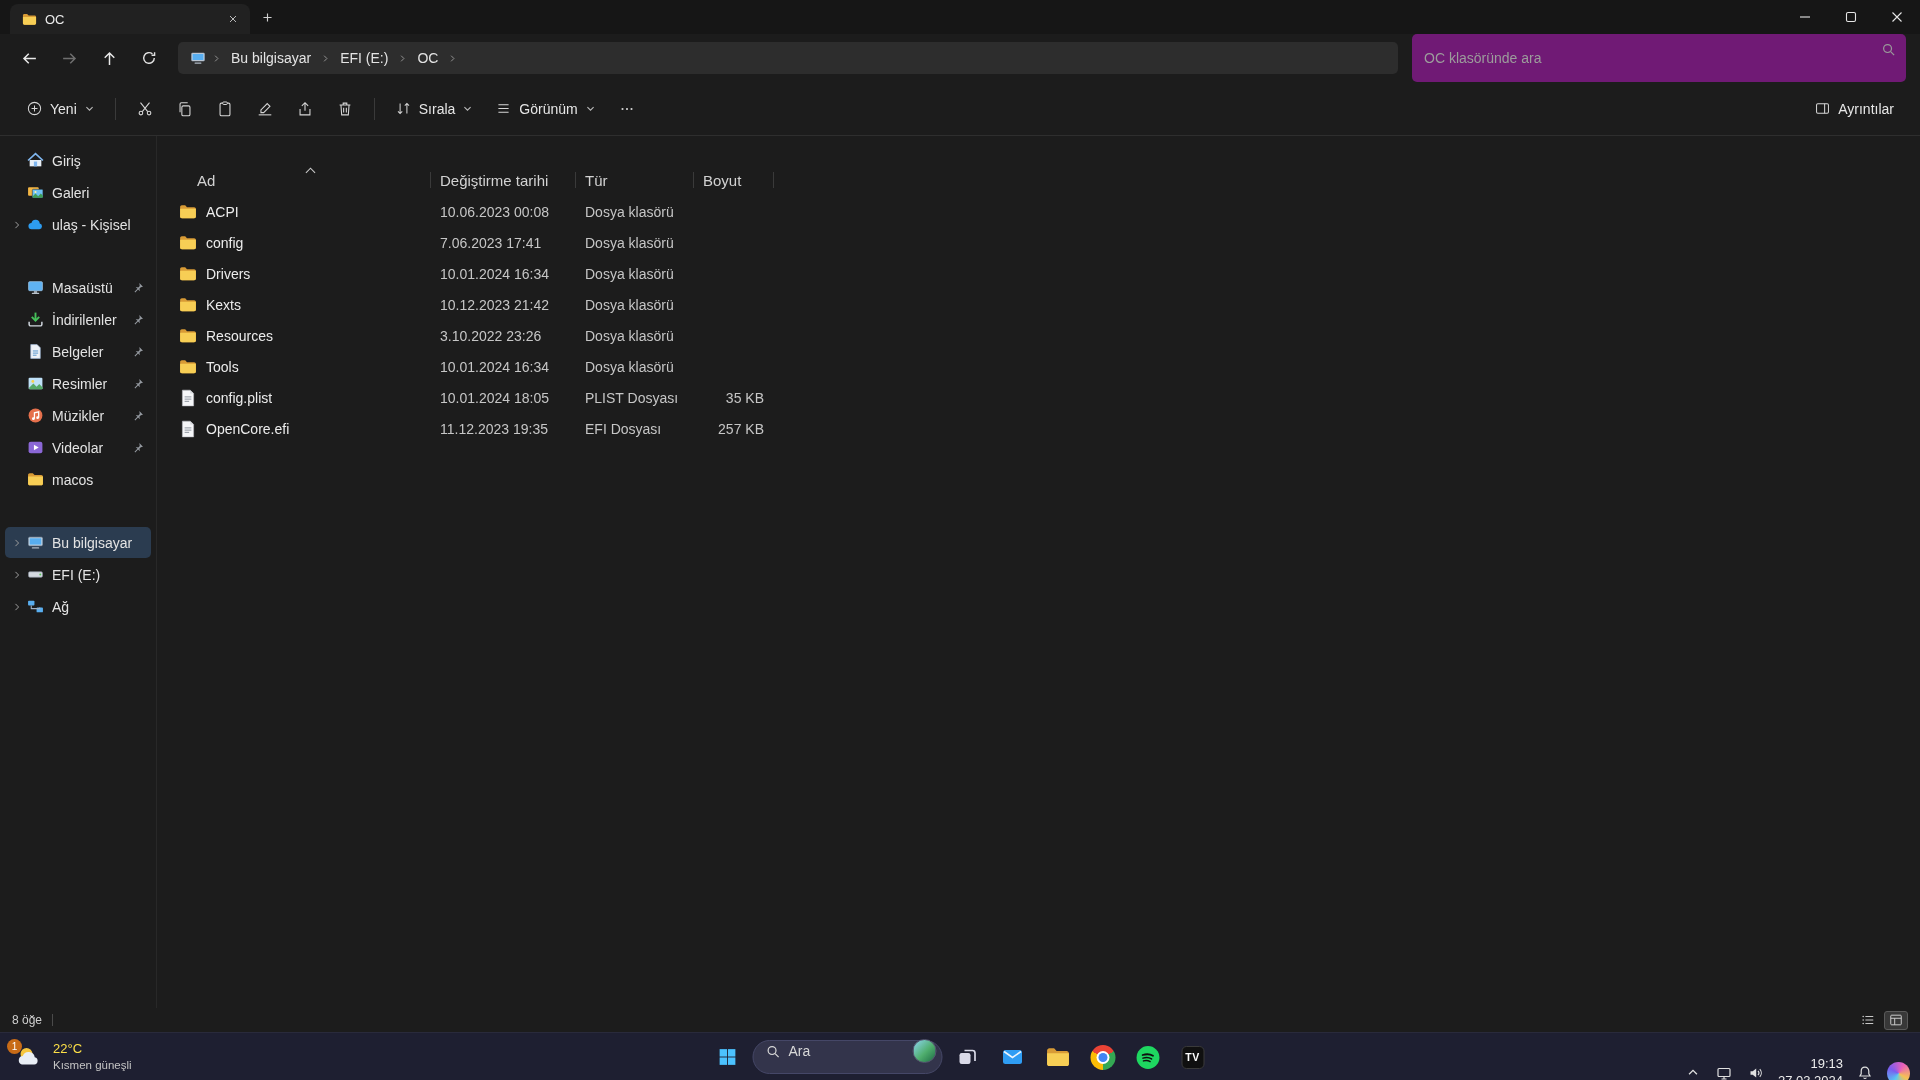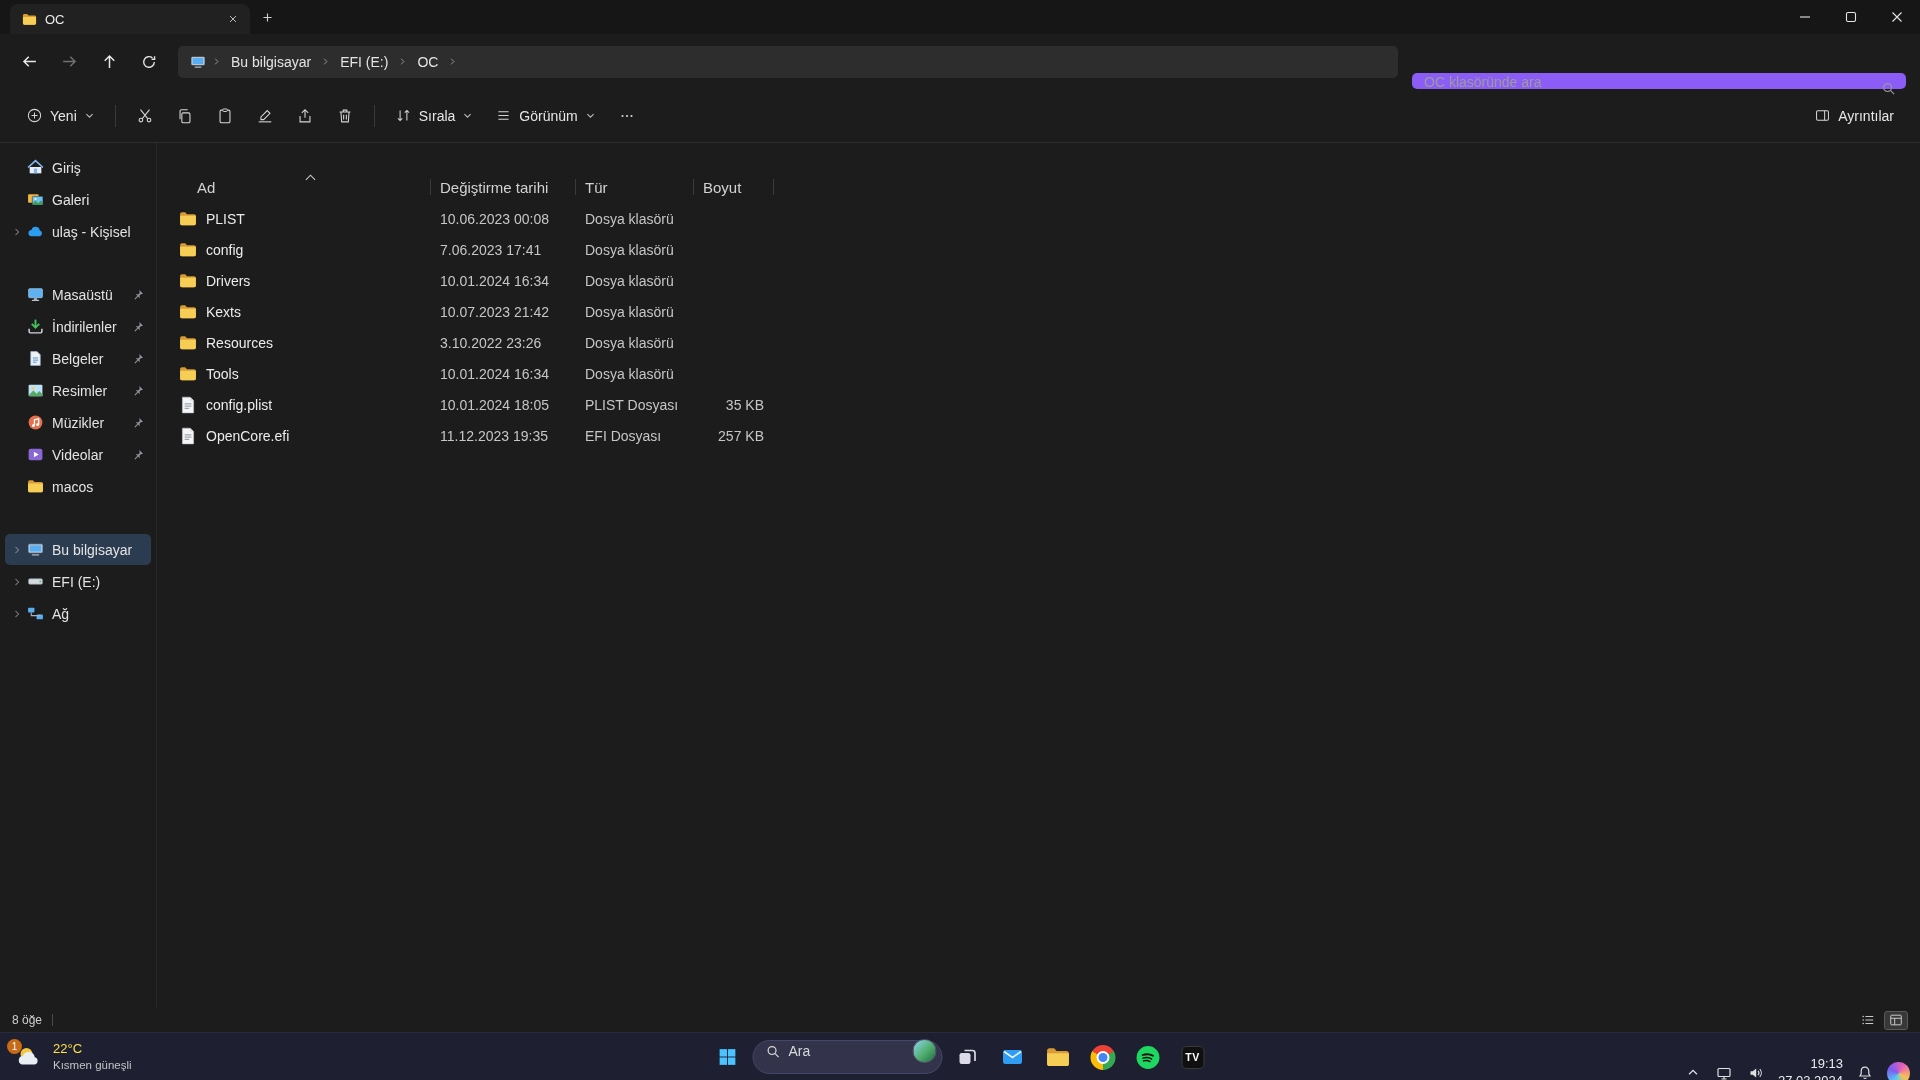--- a/index.html
+++ b/index.html
@@ -18,21 +18,21 @@
   .win-controls{position:absolute;right:0;top:0;height:34px;display:flex;}
   .wc{width:46px;height:34px;display:grid;place-items:center;}
 
   .navbar{flex:0 0 42px;background:#1c1c1c;display:flex;align-items:center;padding:0 14px 0 10px;gap:2px;}
   .nav-btn{width:38px;height:34px;border-radius:5px;display:grid;place-items:center;}
   .breadcrumb-bar{flex:1;height:32px;margin-left:8px;background:#2d2d2d;border-radius:5px;display:flex;align-items:center;padding:0 4px 0 8px;font-size:14px;min-width:0;}
   .bc-icon{display:grid;place-items:center;margin:0 4px 0 4px;}
   .crumb-wrap{display:flex;align-items:center;}
   .crumb{padding:4px 8px;border-radius:4px;white-space:nowrap;color:#e4e4e4;}
   .crumb-chev{display:grid;place-items:center;padding:0 2px;}
-  .search-bar{width:494px;height:16px;margin-left:12px;background:#8b5cf6;border-radius:5px;position:relative;flex:0 0 auto;margin-top:39px;}
+  .search-bar{width:494px;height:48px;margin-left:12px;background:#701a75;border-radius:5px;position:relative;flex:0 0 auto;}
   .search-bar input{width:100%;height:100%;background:transparent;border:none;outline:none;color:#dcdcdc;font:14px "Liberation Sans","DejaVu Sans",sans-serif;padding:0 34px 0 12px;}
   .search-bar input::placeholder{color:#9c9c9c;}
   .search-icon{position:absolute;right:10px;top:8px;}
 
   .toolbar{flex:0 0 54px;background:#1c1c1c;border-bottom:1px solid #2e2e2e;display:flex;align-items:center;padding:0 16px;gap:2px;}
   .tbtn{height:36px;display:flex;align-items:center;gap:7px;padding:0 10px;border-radius:5px;font-size:14px;color:#e6e6e6;}
   .tbtn.icon-only{width:38px;justify-content:center;padding:0;}
   .tb-divider{width:1px;height:22px;background:#3a3a3a;margin:0 8px;}
   .tb-right{margin-left:auto;display:flex;align-items:flex-start;}
 
@@ -645,21 +645,21 @@
         <span class="hc hc-size">Boyut</span>
       </div>
       <div class="file-list">
           <div class="frow">
     <span class="cell-name">
       <span class="ficon">
                 <svg width="18" height="18" viewBox="0 0 16 16">
                   <use href="#ic-folder"></use>
                 </svg>
               </span>
-      <span class="nm">PLIST</span>
+      <span class="nm">ACPI</span>
     </span>
     <span class="cell">10.06.2023 00:08</span>
     <span class="cell">Dosya klasörü</span>
     <span class="cell cell-size"></span>
   </div>
           <div class="frow">
     <span class="cell-name">
       <span class="ficon">
                 <svg width="18" height="18" viewBox="0 0 16 16">
                   <use href="#ic-folder"></use>
@@ -686,21 +686,21 @@
   </div>
           <div class="frow">
     <span class="cell-name">
       <span class="ficon">
                 <svg width="18" height="18" viewBox="0 0 16 16">
                   <use href="#ic-folder"></use>
                 </svg>
               </span>
       <span class="nm">Kexts</span>
     </span>
-    <span class="cell">10.07.2023 21:42</span>
+    <span class="cell">10.12.2023 21:42</span>
     <span class="cell">Dosya klasörü</span>
     <span class="cell cell-size"></span>
   </div>
           <div class="frow">
     <span class="cell-name">
       <span class="ficon">
                 <svg width="18" height="18" viewBox="0 0 16 16">
                   <use href="#ic-folder"></use>
                 </svg>
               </span>

